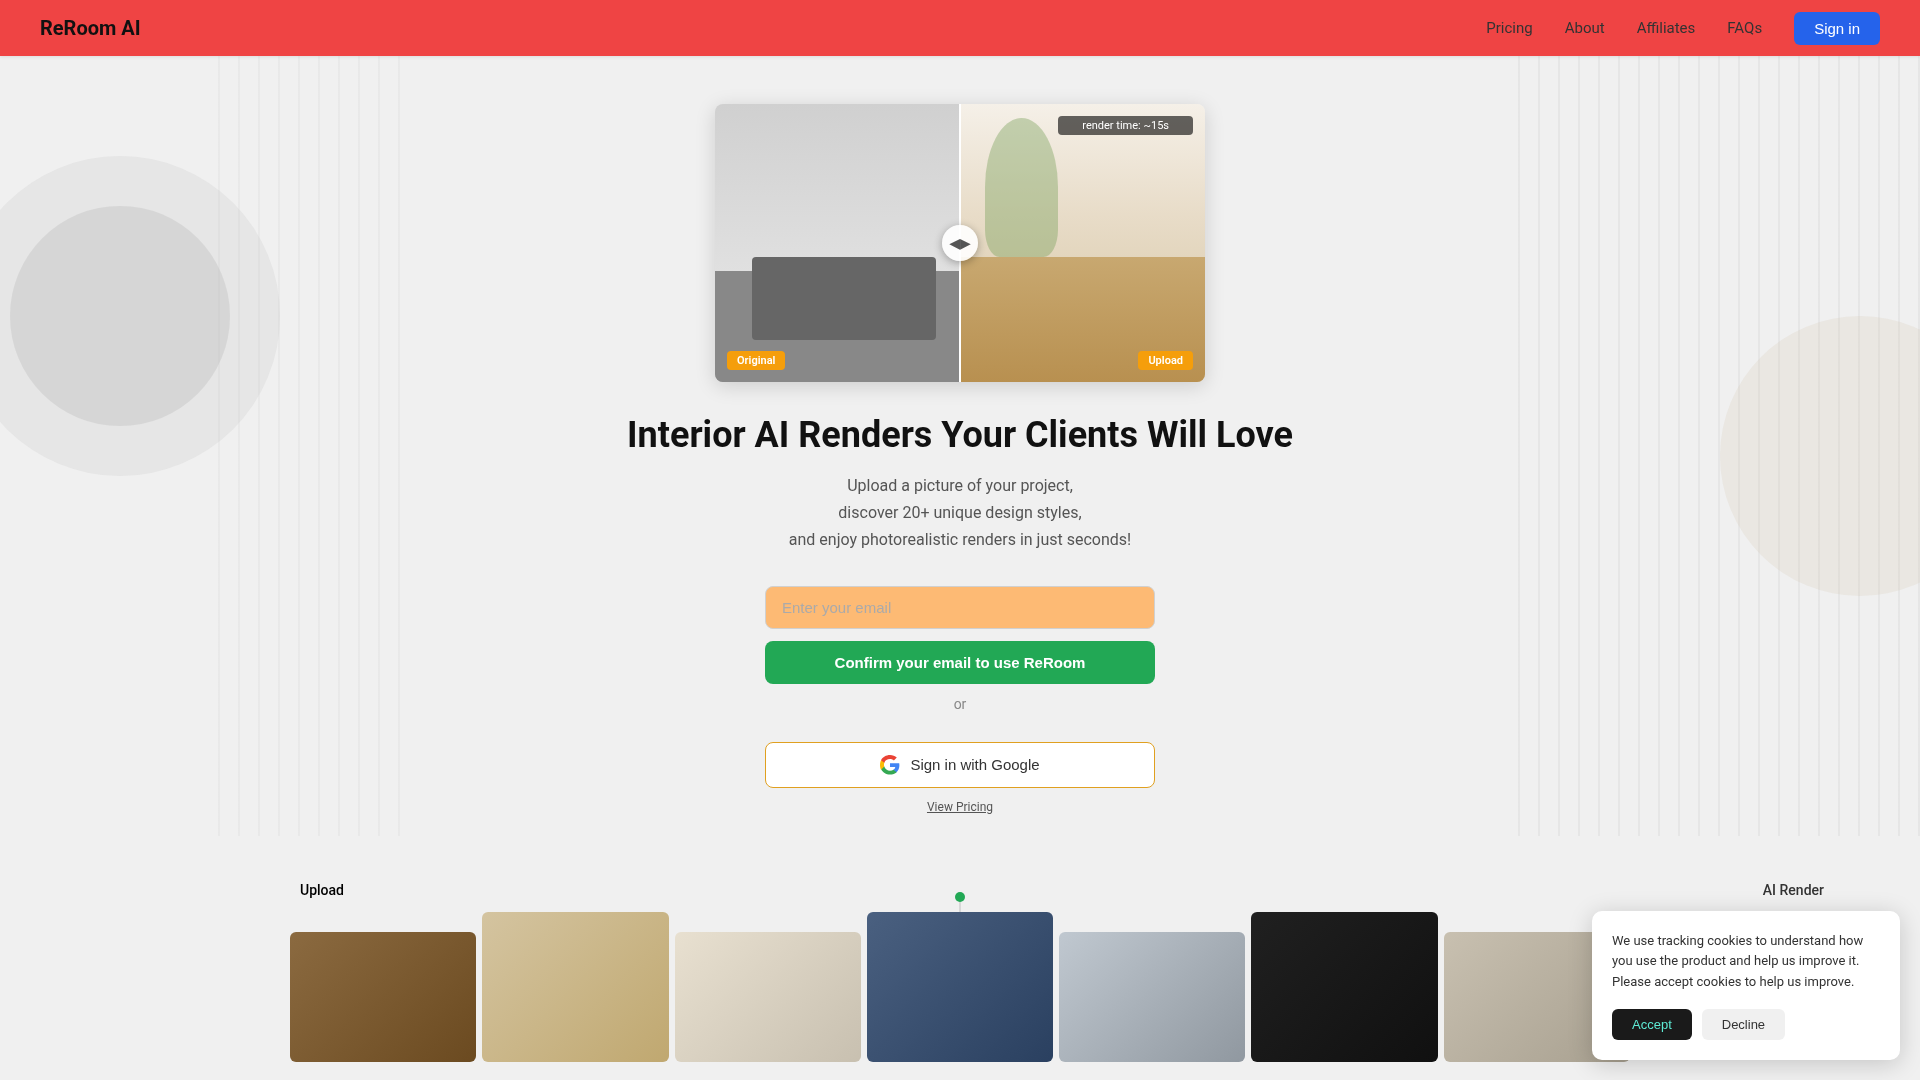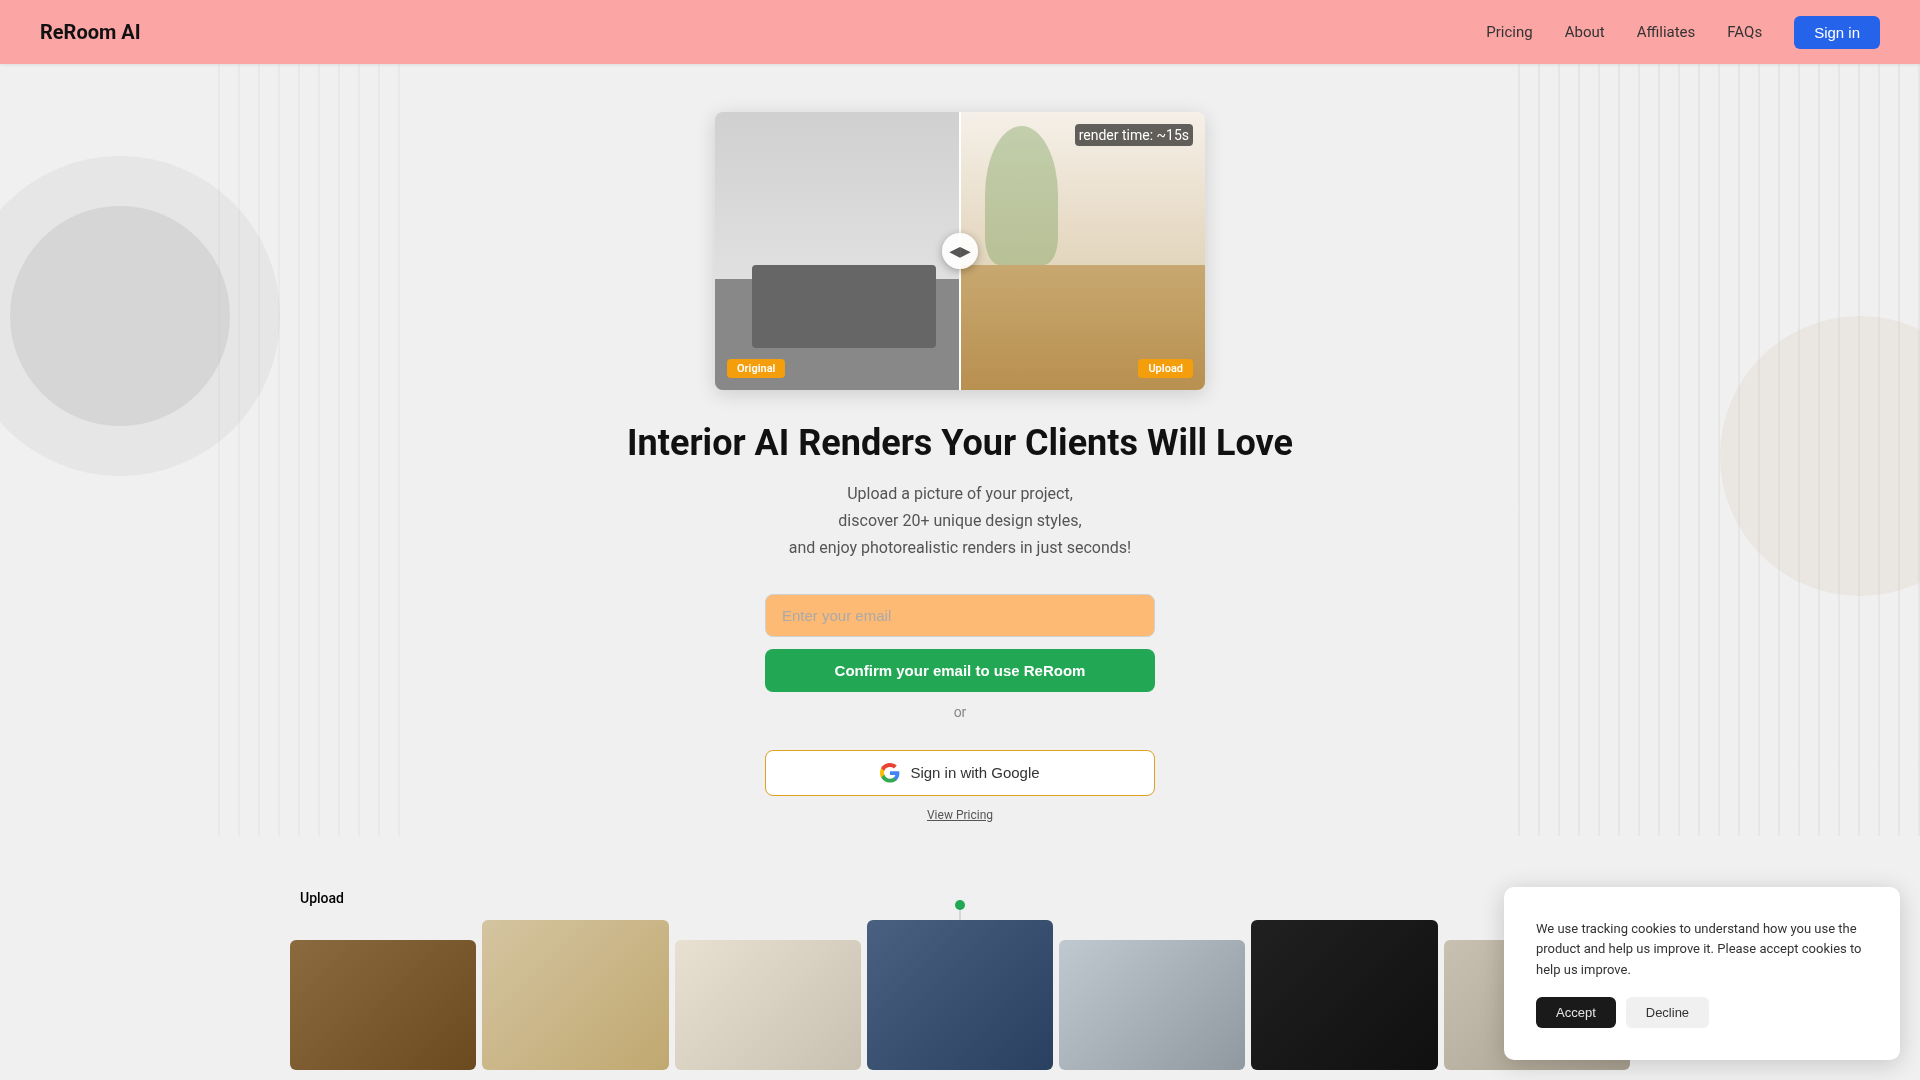--- a/index.html
+++ b/index.html
@@ -5,22 +5,22 @@
     * { margin: 0; padding: 0; box-sizing: border-box; }
     body {
       font-family: -apple-system, BlinkMacSystemFont, 'Segoe UI', Roboto, sans-serif;
       background: #f0f0f0;
       min-height: 1080px;
       overflow-x: hidden;
     }
 
     
     nav {
-      background: #fca5a5;
-      height: 64px;
+      background: #ef4444;
+      height: 56px;
       display: flex;
       align-items: center;
       justify-content: space-between;
       padding: 0 40px;
       box-shadow: 0 1px 3px rgba(0,0,0,0.08);
       position: relative;
       z-index: 10;
     }
     .nav-logo {
       font-size: 20px;
@@ -213,22 +213,22 @@
       background: rgba(120,160,90,0.4);
       border-radius: 50% 50% 20% 20%;
     }
 
     .render-time-badge {
       position: absolute;
       top: 12px;
       right: 12px;
       background: rgba(0,0,0,0.6);
       color: #fff;
-      font-size: 14px;
-      padding: 3px 4px;
+      font-size: 11px;
+      padding: 3px 24px;
       border-radius: 4px;
     }
     .original-badge {
       position: absolute;
       bottom: 12px;
       left: 12px;
       background: #f59e0b;
       color: #fff;
       font-size: 11px;
       font-weight: 600;
@@ -427,41 +427,41 @@
       border-radius: 50%;
       background: #22a855;
       transform: translateX(-50%);
     }
 
     
     .cookie-banner {
       position: fixed;
       bottom: 20px;
       right: 20px;
-      width: 396px;
+      width: 308px;
       background: #fff;
       border-radius: 10px;
-      padding: 32px;
+      padding: 20px;
       box-shadow: 0 4px 24px rgba(0,0,0,0.18);
       z-index: 100;
     }
     .cookie-text {
       font-size: 13px;
       color: #333;
       line-height: 1.6;
       margin-bottom: 16px;
     }
     .cookie-actions {
       display: flex;
       gap: 10px;
     }
     .accept-btn {
       padding: 8px 20px;
       background: #1a1a1a;
-      color: #e5e5e5;
+      color: #5eead4;
       border: none;
       border-radius: 6px;
       font-size: 13px;
       font-weight: 500;
       cursor: pointer;
     }
     .decline-btn {
       padding: 8px 20px;
       background: #f0f0f0;
       color: #333;

